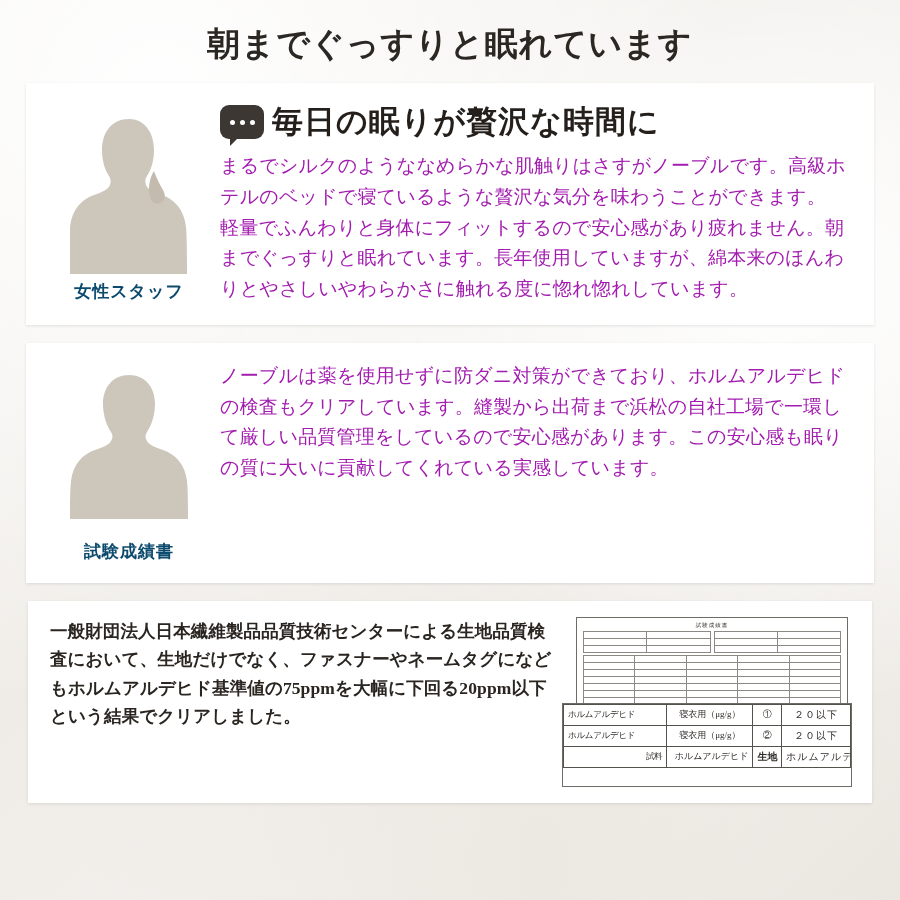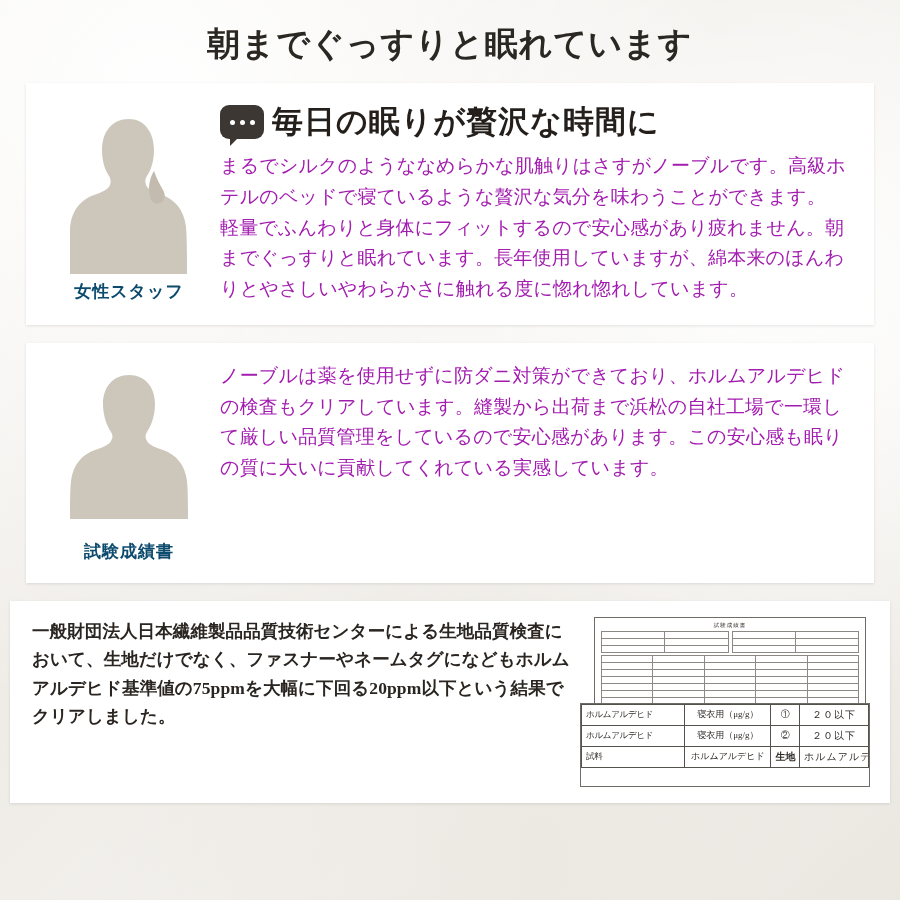--- a/index.html
+++ b/index.html
@@ -129,21 +129,21 @@
     font-size: 19px;
     line-height: 1.62;
     color: #a21caf;
     letter-spacing: 0.2px;
     white-space: pre-line;
   }
 
   
   .cert-card {
     background: #ffffff;
-    margin: 0 10px;
+    margin: 0 28px;
     padding: 16px 20px 16px 22px;
     box-shadow: 0 1px 3px rgba(0,0,0,0.10);
     display: flex;
     align-items: flex-start;
     box-sizing: border-box;
   }
   .cert-text {
     flex: 1 1 auto;
     font-size: 17.5px;
     line-height: 1.62;
@@ -221,21 +221,21 @@
     color: #2e2a26;
     white-space: nowrap;
     overflow: hidden;
     height: 18px;
     box-sizing: border-box;
   }
   .col-item { width: 36%; font-size: 8.5px; letter-spacing: -0.3px; }
   .col-use  { width: 30%; text-align: center; font-size: 9px; }
   .col-no   { width: 10%; text-align: center; font-size: 9px; }
   .col-val  { width: 24%; text-align: center; font-size: 10px; letter-spacing: 1px; }
-  .row-last td { color: #2e2a26; }
+  .row-last td { color: #2e2a26; text-align: right; }
   .cell-kiji { text-align: center; font-size: 10px; font-weight: 700; }
 </style>
 </head>
 <body>
 
 <div class="bg-texture"></div>
 
 <div class="page">
 
   <h1 class="main-title">朝までぐっすりと眠れています</h1>

